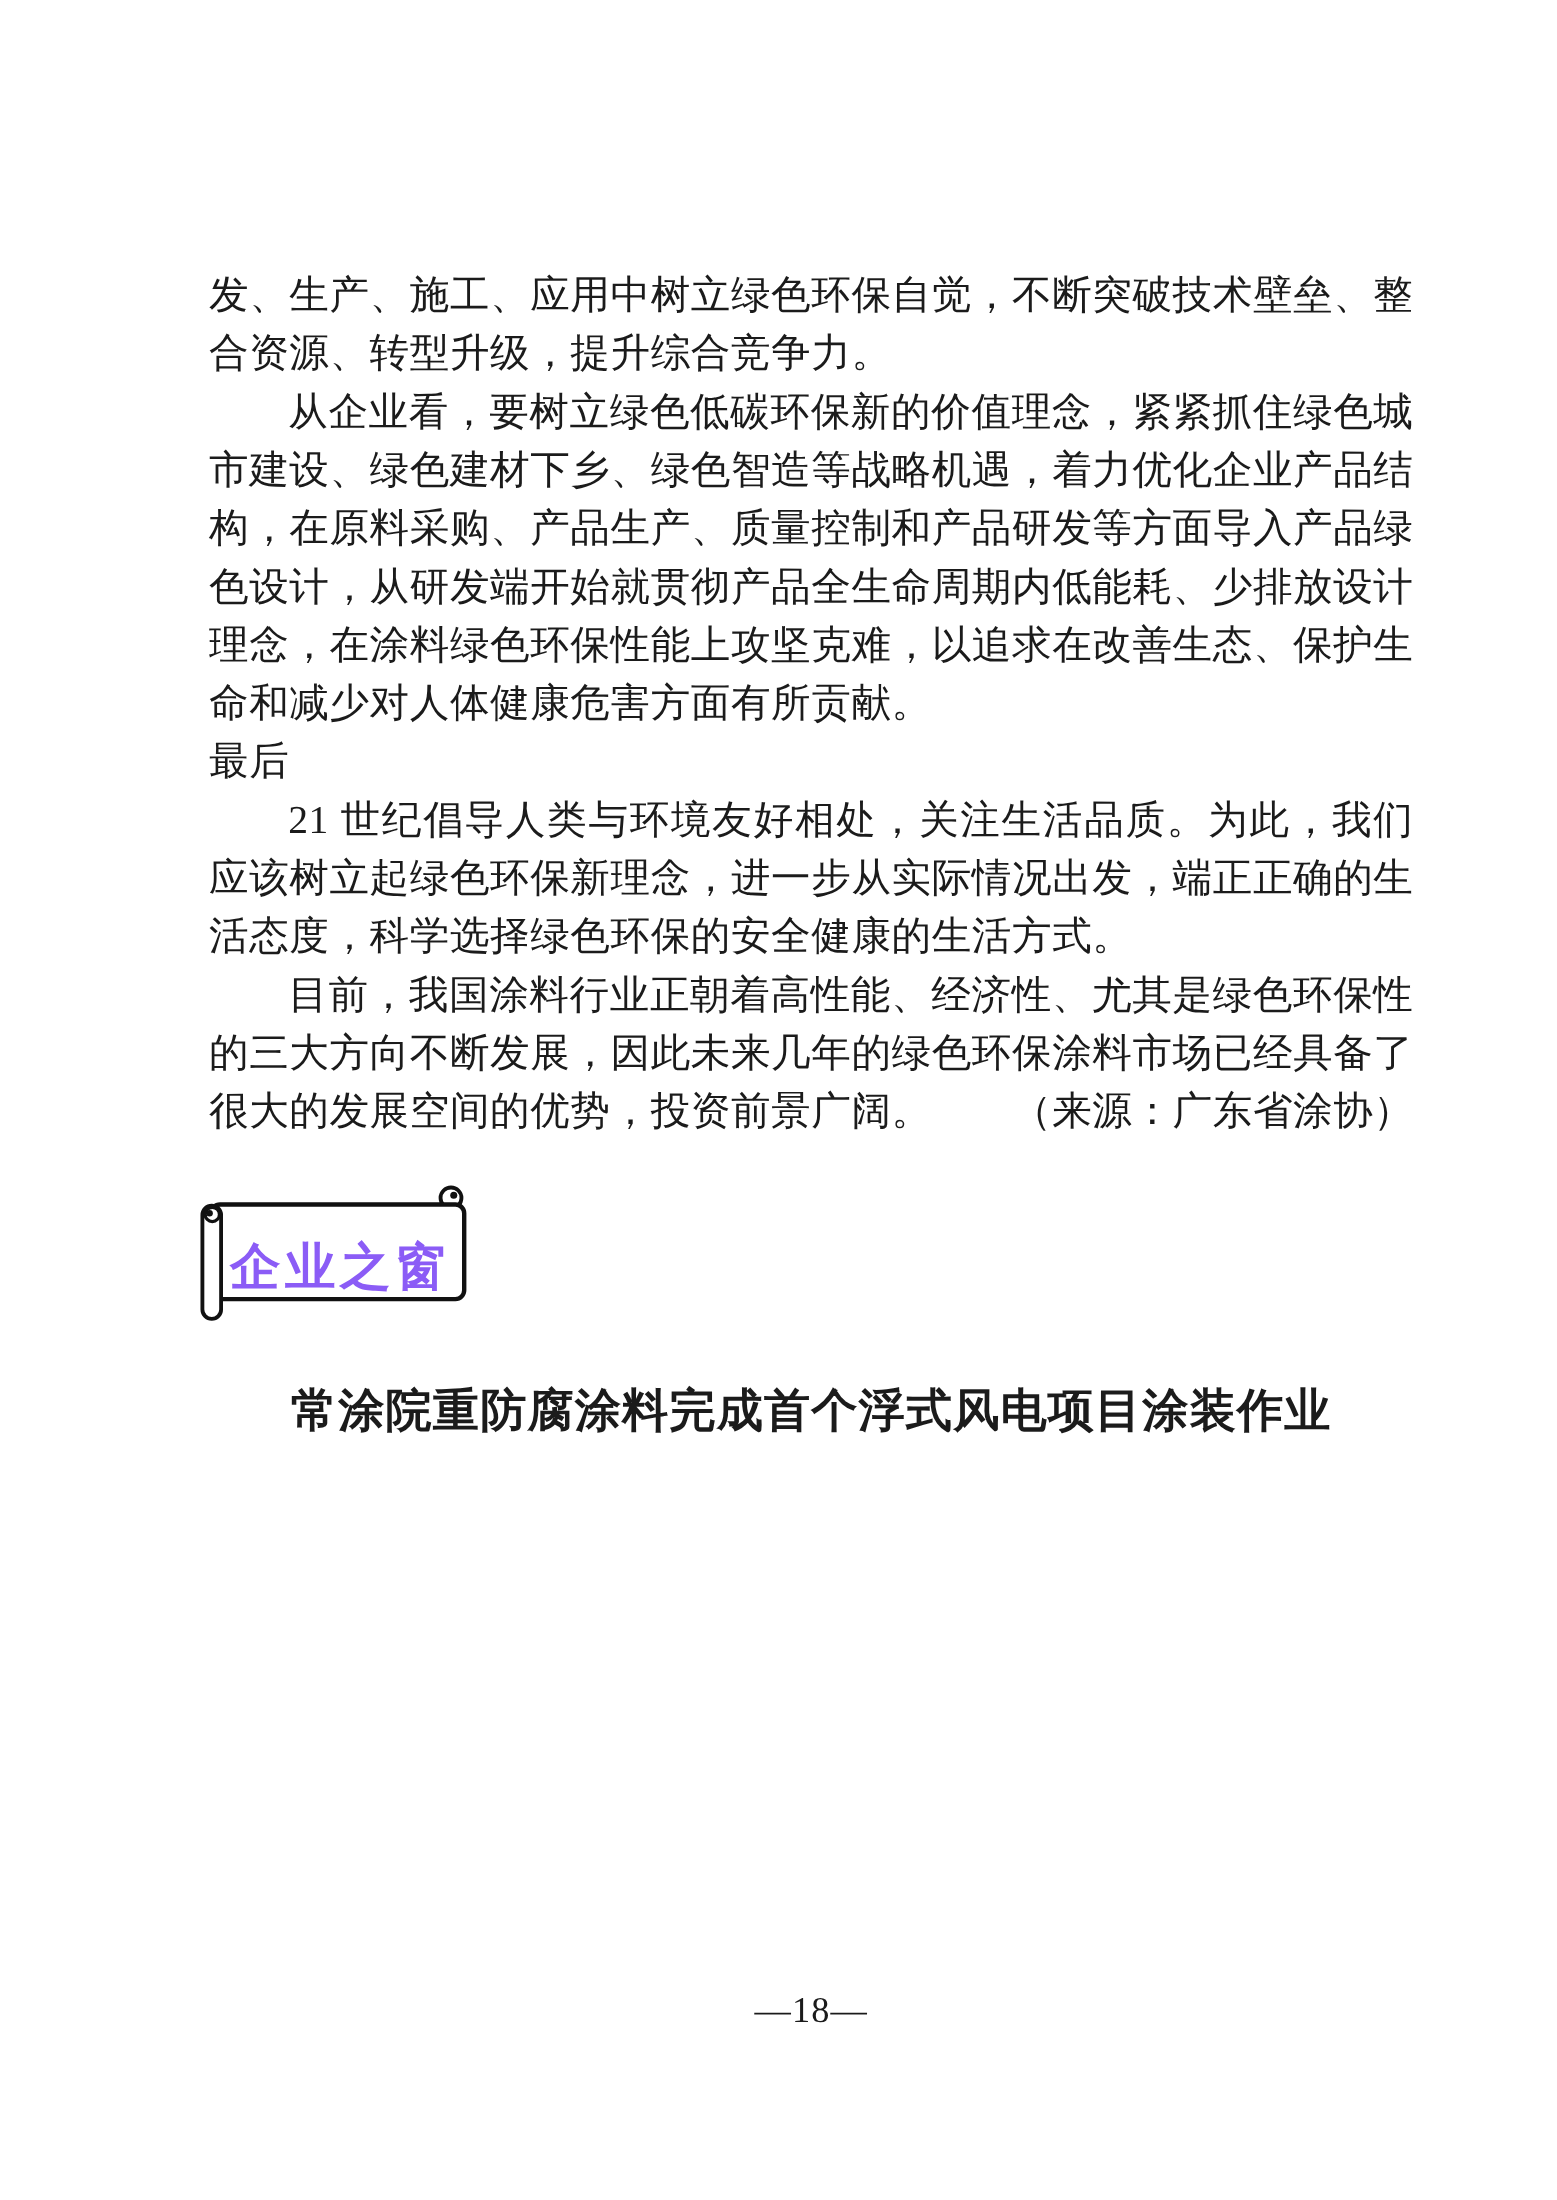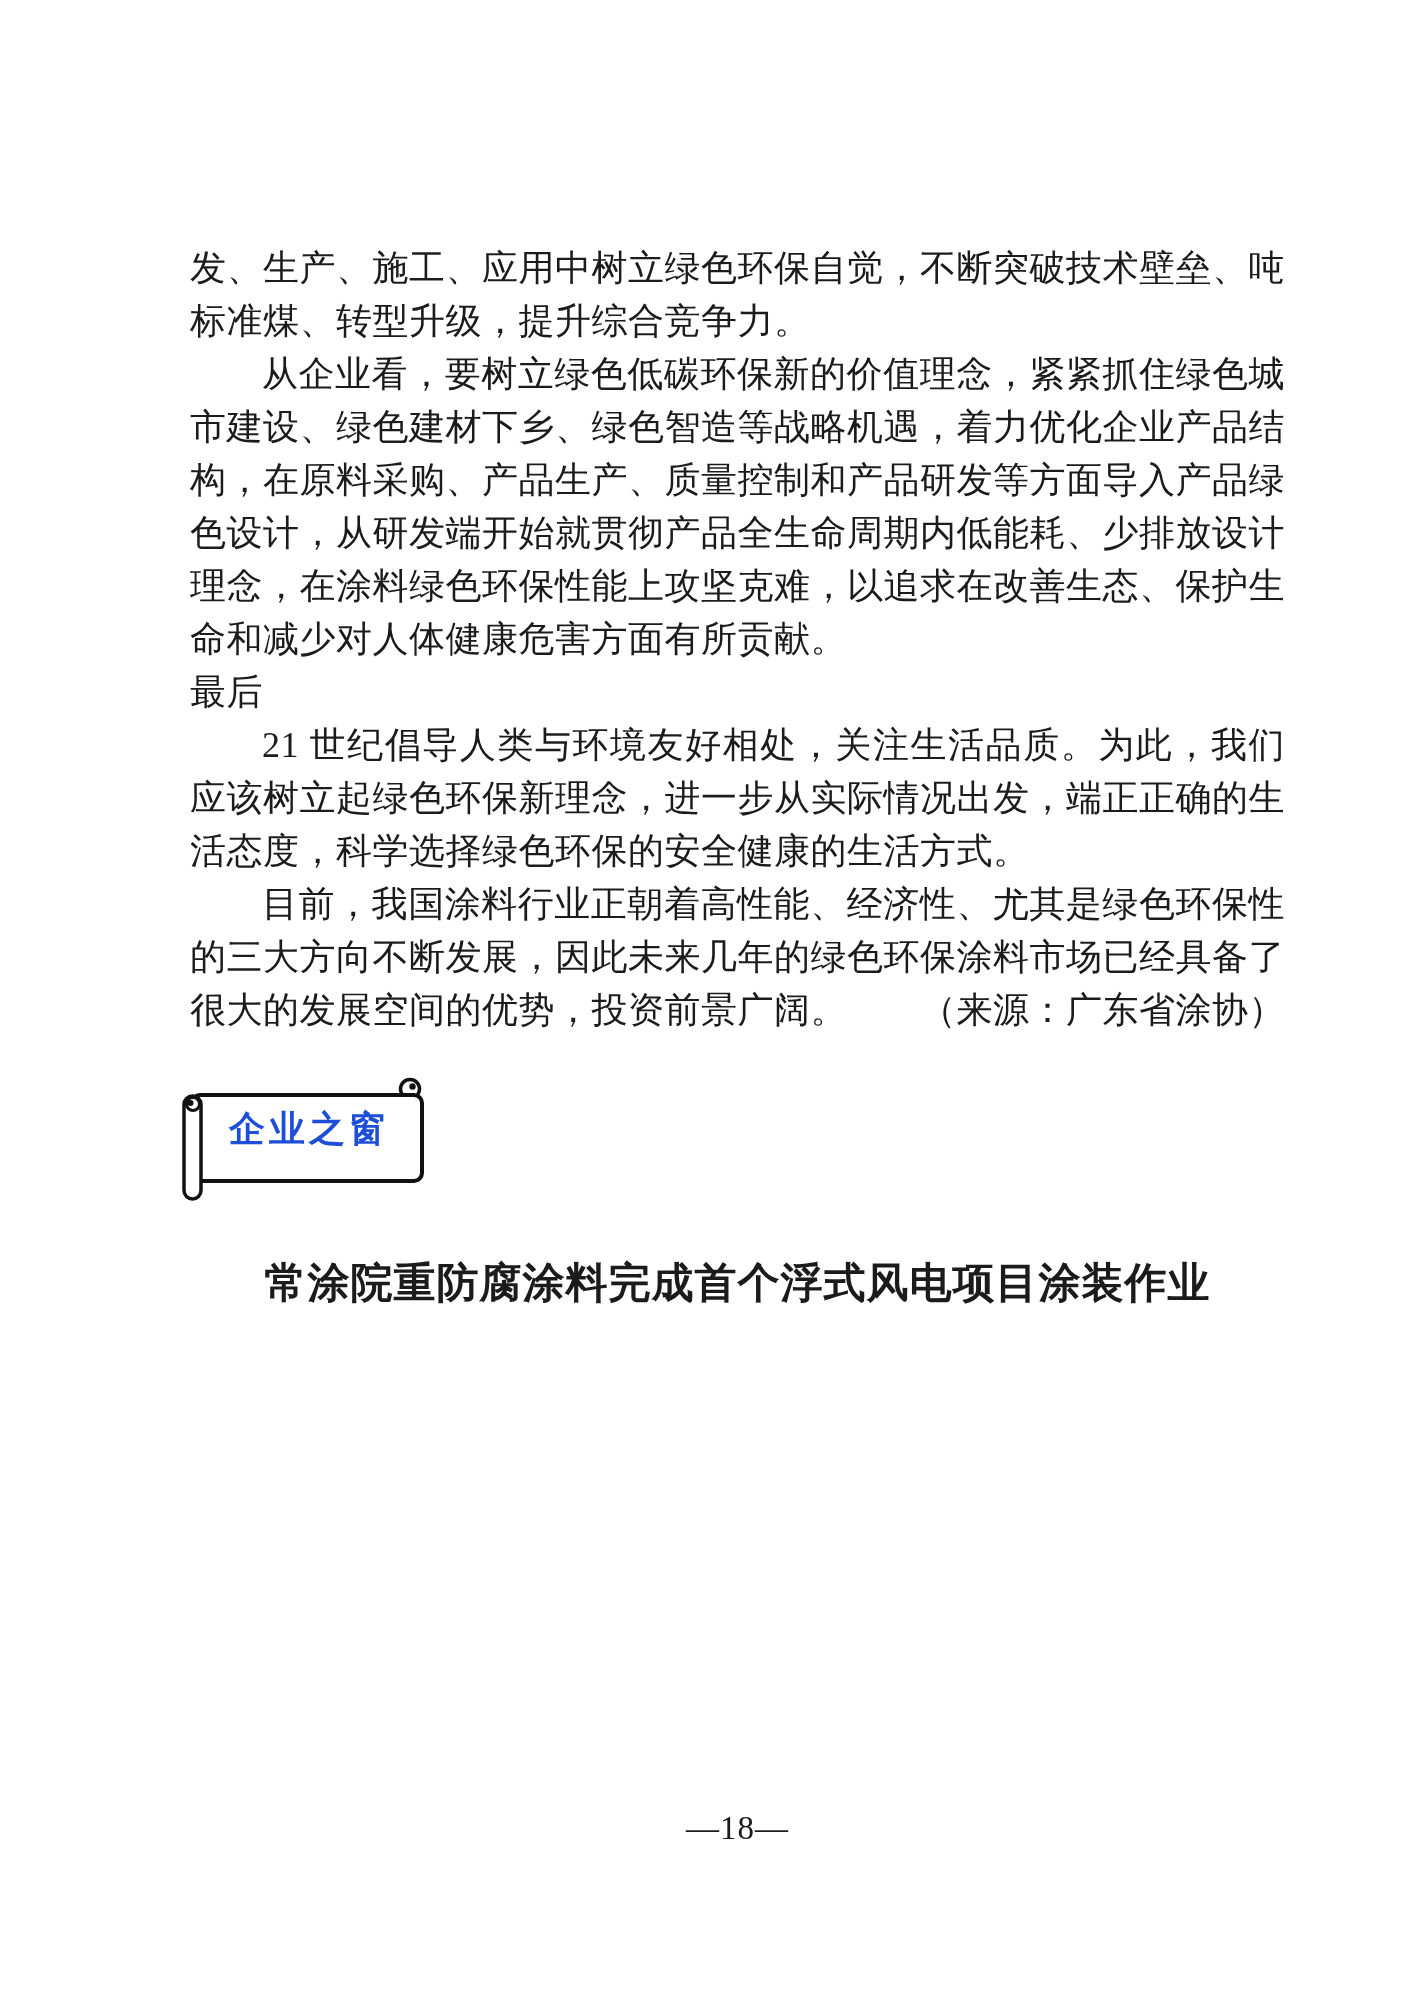--- a/index.html
+++ b/index.html
@@ -57,28 +57,28 @@
   }
   .banner svg {
     position: absolute;
     left: 0;
     top: 0;
     display: block;
   }
   .banner-label {
     position: absolute;
     left: 16px;
-    top: 36px;
+    top: 59px;
     width: 230px;
     text-align: center;
-    font-size: 36px;
+    font-size: 46px;
     line-height: 50px;
     font-weight: bold;
     letter-spacing: 4px;
-    color: #1d4ed8;
+    color: #8b5cf6;
   }
   .article-title {
     position: absolute;
     left: 190px;
     top: 1229px;
     width: 1095px;
     text-align: center;
     font-size: 42px;
     line-height: 53px;
     font-weight: bold;
@@ -95,21 +95,21 @@
     line-height: 40px;
     letter-spacing: 1px;
   }
 </style>
 </head>
 <body>
 
 <div class="page">
 
   <div class="textblock block-1">
-    <p class="no-indent">发、生产、施工、应用中树立绿色环保自觉，不断突破技术壁垒、吨标准煤、转型升级，提升综合竞争力。</p>
+    <p class="no-indent">发、生产、施工、应用中树立绿色环保自觉，不断突破技术壁垒、整合资源、转型升级，提升综合竞争力。</p>
     <p class="indent">从企业看，要树立绿色低碳环保新的价值理念，紧紧抓住绿色城市建设、绿色建材下乡、绿色智造等战略机遇，着力优化企业产品结构，在原料采购、产品生产、质量控制和产品研发等方面导入产品绿色设计，从研发端开始就贯彻产品全生命周期内低能耗、少排放设计理念，在涂料绿色环保性能上攻坚克难，以追求在改善生态、保护生命和减少对人体健康危害方面有所贡献。</p>
     <p class="subheading">最后</p>
     <p class="indent">21 世纪倡导人类与环境友好相处，关注生活品质。为此，我们应该树立起绿色环保新理念，进一步从实际情况出发，端正正确的生活态度，科学选择绿色环保的安全健康的生活方式。</p>
     <p class="indent para-with-source"><span>目前，我国涂料行业正朝着高性能、经济性、尤其是绿色环保性的三大方向不断发展，因此未来几年的绿色环保涂料市场已经具备了很大的发展空间的优势，投资前景广阔。</span><span class="source-attribution">（来源：广东省涂协）</span></p>
   </div>
 
   <div class="banner">
     <svg width="252" height="136" viewBox="0 0 252 136" fill="none" xmlns="http://www.w3.org/2000/svg">
 
       <circle cx="232" cy="21" r="9.5" fill="#ffffff" stroke="#111111" stroke-width="3.5"></circle>

